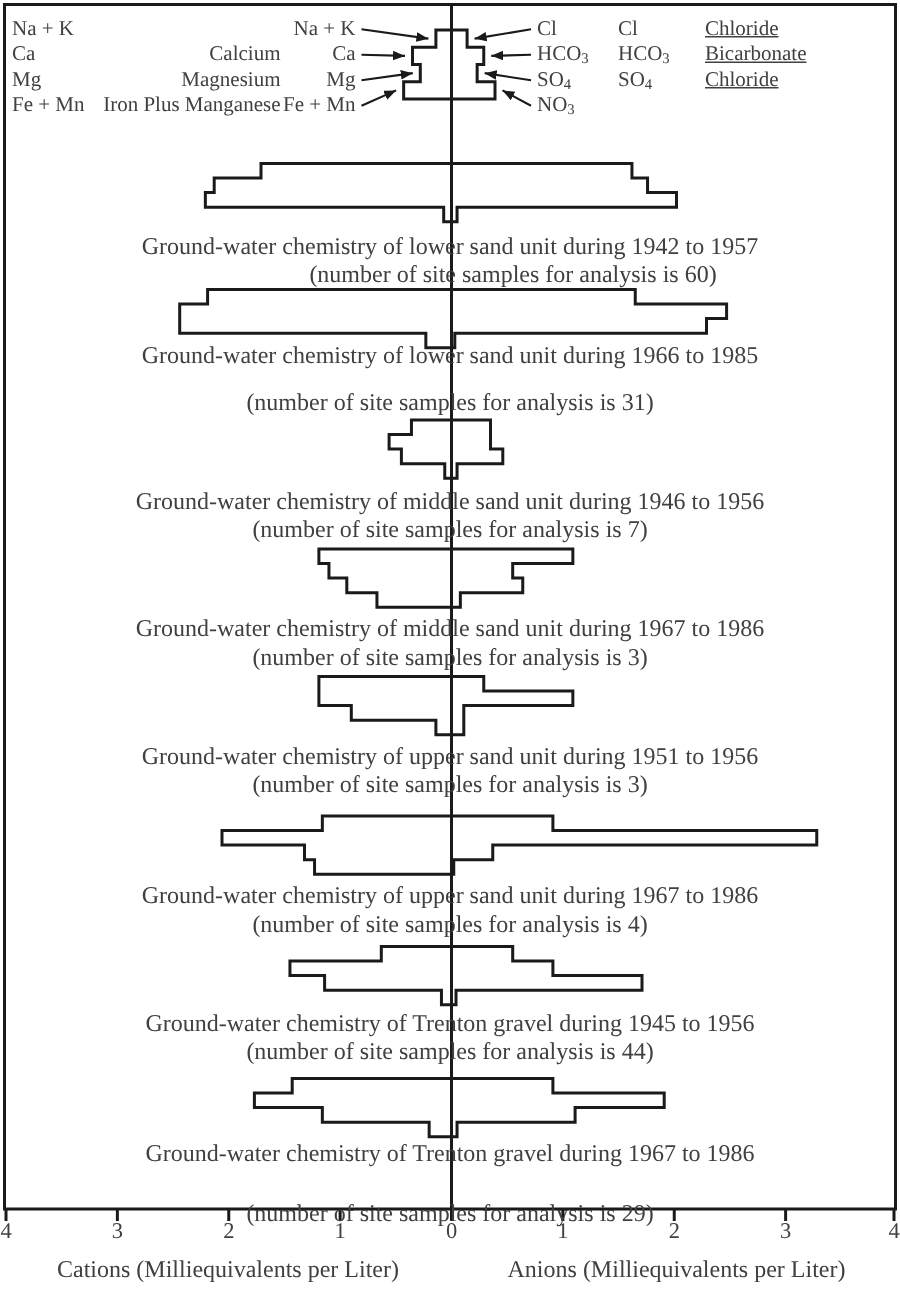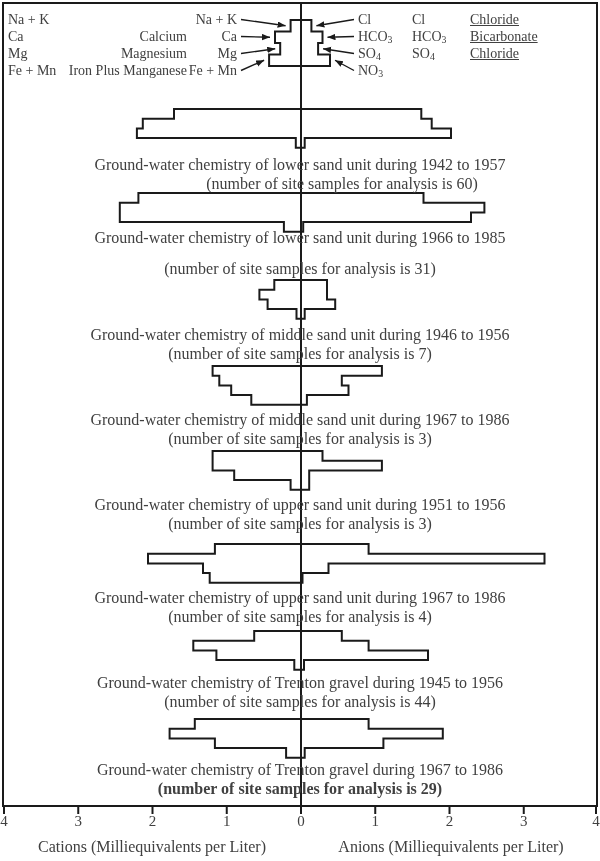--- a/index.html
+++ b/index.html
@@ -102,21 +102,21 @@
       <div class="caption" style="top: 344px;">(number of site samples for analysis is 7)</div>
       <div class="caption" style="top: 410px;">Ground-water chemistry of middle sand unit during 1967 to 1986</div>
       <div class="caption" style="top: 429px;">(number of site samples for analysis is 3)</div>
       <div class="caption" style="top: 495px;">Ground-water chemistry of upper sand unit during 1951 to 1956</div>
       <div class="caption" style="top: 514px;">(number of site samples for analysis is 3)</div>
       <div class="caption" style="top: 588px;">Ground-water chemistry of upper sand unit during 1967 to 1986</div>
       <div class="caption" style="top: 607px;">(number of site samples for analysis is 4)</div>
       <div class="caption" style="top: 673px;">Ground-water chemistry of Trenton gravel during 1945 to 1956</div>
       <div class="caption" style="top: 692px;">(number of site samples for analysis is 44)</div>
       <div class="caption" style="top: 760px;">Ground-water chemistry of Trenton gravel during 1967 to 1986</div>
-      <div class="caption" style="top: 779px; font-weight: bold;">(number of site samples for analysis is 29)</div>
+      <div class="caption" style="top: 800px;">(number of site samples for analysis is 29)</div>
     </div>
   <div id="ticks">
       <div class="tick-label" style="left: -7px; top: 814px;">4</div>
       <div class="tick-label" style="left: 67.25px; top: 814px;">3</div>
       <div class="tick-label" style="left: 141.5px; top: 814px;">2</div>
       <div class="tick-label" style="left: 215.75px; top: 814px;">1</div>
       <div class="tick-label" style="left: 290px; top: 814px;">0</div>
       <div class="tick-label" style="left: 364.25px; top: 814px;">1</div>
       <div class="tick-label" style="left: 438.5px; top: 814px;">2</div>
       <div class="tick-label" style="left: 512.75px; top: 814px;">3</div>

